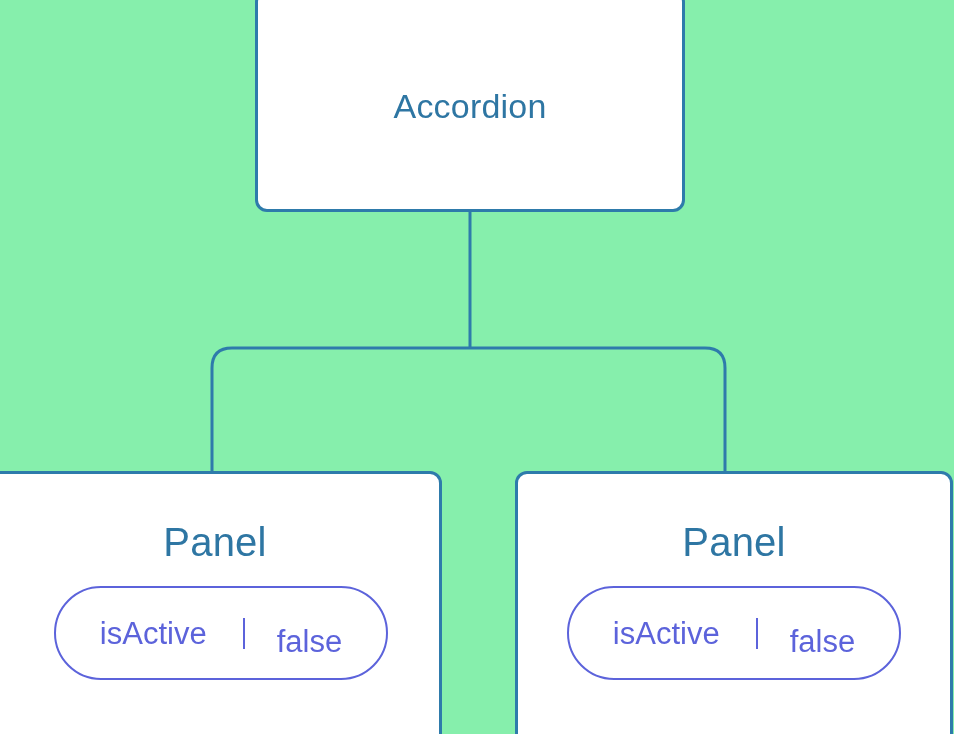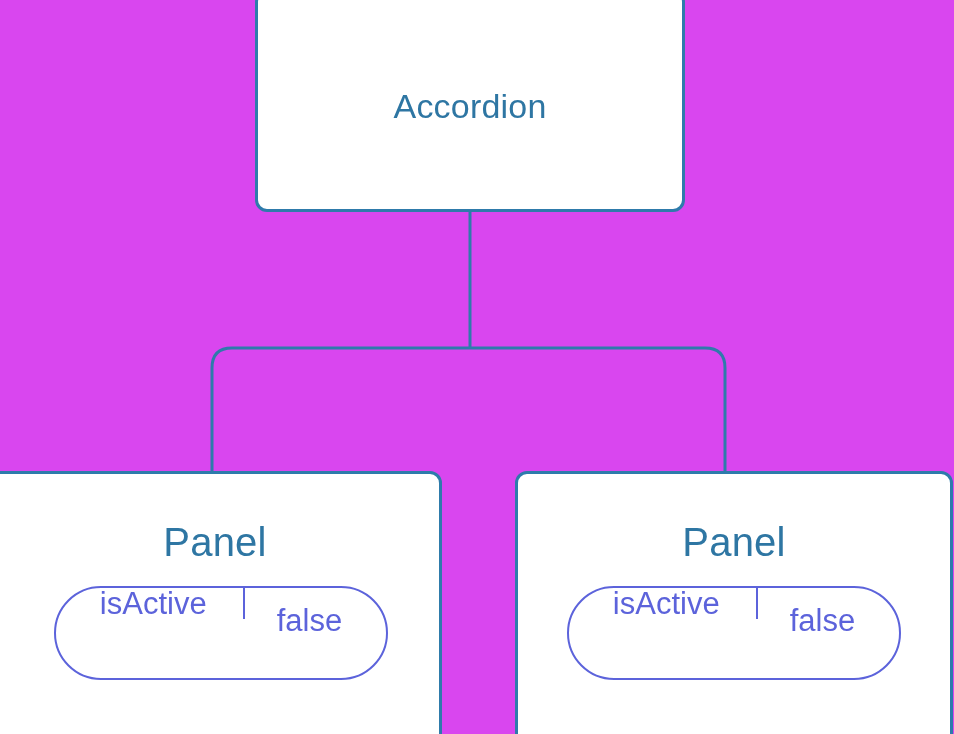--- a/index.html
+++ b/index.html
@@ -10,21 +10,21 @@
     width: 954px;
     height: 734px;
     overflow: hidden;
     font-family: "Liberation Sans", sans-serif;
   }
 
   #canvas {
     position: relative;
     width: 954px;
     height: 734px;
-    background: #d946ef;
+    background: #86efac;
     overflow: hidden;
   }
 
   
   #connectors {
     position: absolute;
     left: 0;
     top: 0;
     width: 954px;
     height: 734px;
@@ -81,21 +81,21 @@
     width: 438px;
   }
   .node-panel .node-title {
     font-size: 40px;
   }
 
   
   .state-pill {
     margin-top: 24px;
     display: flex;
-    align-items: flex-start;
+    align-items: center;
     border: 2px solid #5c63db;
     border-radius: 999px;
     background: transparent;
     height: 90px;
     overflow: hidden;
   }
   .state-key,
   .state-val {
     display: flex;
     align-items: center;

